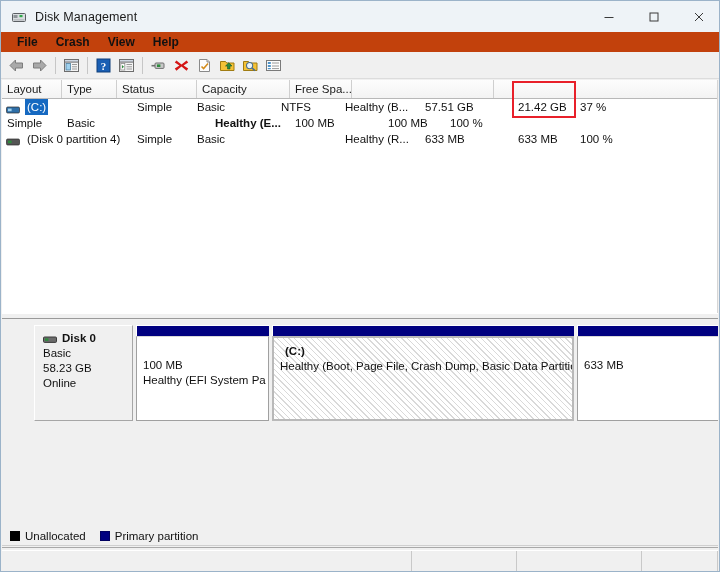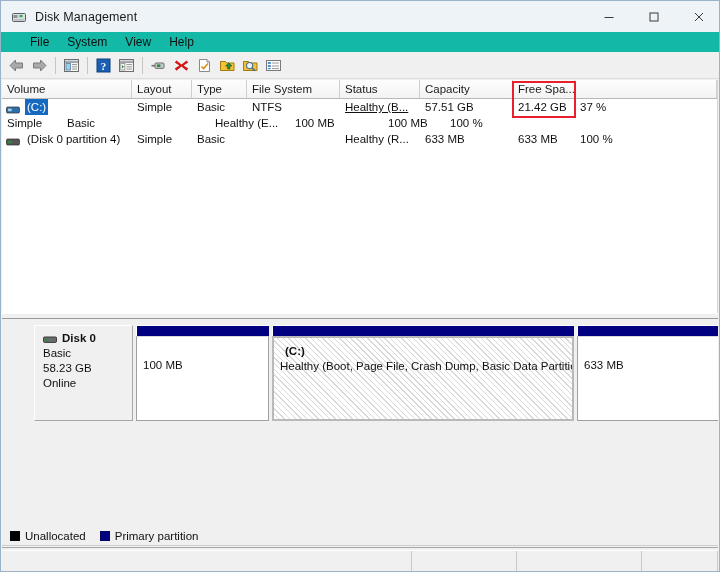--- a/index.html
+++ b/index.html
@@ -42,23 +42,23 @@
     width: 45px; height: 31px;
     display: flex; align-items: center; justify-content: center;
     color: #3a3a3a;
   }
   .win-btn svg { display:block; }
 
   
   .menubar {
     position: absolute; left: 0; top: 31px;
     width: 720px; height: 20px;
-    background: #14b8a6;
+    background: #c2410c;
     display: flex; align-items: center;
-    padding-left: 20px; box-sizing: border-box;
+    padding-left: 7px; box-sizing: border-box; font-weight: bold;
   }
   .menu-item {
     font-size: 12px; color: #111;
     padding: 1px 9px; line-height: 16px;
   }
 
   
   .toolbar {
     position: absolute; left: 0; top: 51px;
     width: 720px; height: 27px;
@@ -287,21 +287,21 @@
         <svg width="12" height="12" viewBox="0 0 12 12">
             <line x1="2" y1="2" x2="10" y2="10" stroke="#3a3a3a" stroke-width="1"></line>
             <line x1="10" y1="2" x2="2" y2="10" stroke="#3a3a3a" stroke-width="1"></line>
           </svg>
       </div>
     </div>
   </div>
 
   <div class="menubar">
     <div class="menu-item">File</div>
-    <div class="menu-item">System</div>
+    <div class="menu-item">Crash</div>
     <div class="menu-item">View</div>
     <div class="menu-item">Help</div>
   </div>
 
   <div class="toolbar">
     <div class="tb-btn">
       <svg width="17" height="15" viewBox="0 0 17 15">
         <path d="M7.5 2 L2 7.5 L7.5 13 L7.5 10 L14.5 10 L14.5 5 L7.5 5 Z" fill="#a9a9a9" stroke="#7d7d7d" stroke-width="1" stroke-linejoin="round"></path>
       </svg>
     </div>
@@ -380,53 +380,51 @@
         <rect x="2.8" y="10" width="3" height="1.2" fill="#4d93c9"></rect>
         <line x1="7" y1="5" x2="14" y2="5" stroke="#9a9a9a"></line>
         <line x1="7" y1="8" x2="14" y2="8" stroke="#9a9a9a"></line>
         <line x1="7" y1="10.6" x2="14" y2="10.6" stroke="#9a9a9a"></line>
       </svg>
     </div>
   </div>
 
   <div class="listview">
     <div class="lv-header" id="lvHeader">
-        <div class="lv-th" style="width: 130px;">Volume</div>
         <div class="lv-th" style="width: 60px;">Layout</div>
         <div class="lv-th" style="width: 55px;">Type</div>
-        <div class="lv-th" style="width: 93px;">File System</div>
         <div class="lv-th" style="width: 80px;">Status</div>
         <div class="lv-th" style="width: 93px;">Capacity</div>
         <div class="lv-th" style="width: 62px;">Free Spa...</div>
         <div class="lv-th" style="width: 86px; margin-top: 29px;">% Free</div>
         <div class="lv-th" style="width: 56px;"></div>
       </div>
     <div id="lvBody">
         <div class="lv-row selected">
           <div class="lv-td vol" style="width: 130px;">
             <span class="vol-ico"><svg width="14" height="9" viewBox="0 0 14 9">
                 <rect x="0.5" y="1" width="13" height="6" rx="1.2" fill="#2f6fa8" stroke="#2b2b2b" stroke-width="0.7"></rect>
                 <rect x="2" y="2.6" width="3.6" height="2.6" fill="#9fd1ee"></rect>
               </svg></span>
             <span class="vol-label">(C:)</span>
           </div>
           <div class="lv-td" style="width: 60px;">Simple</div>
           <div class="lv-td" style="width: 55px;">Basic</div>
-          <div class="lv-td" style="width: 93px;">NTFS</div>
-          <div class="lv-td" style="width: 80px; text-decoration: underline;">Healthy (B...</div>
+          <div class="lv-td" style="width: 93px; text-align: center;">NTFS</div>
+          <div class="lv-td" style="width: 80px;">Healthy (B...</div>
           <div class="lv-td" style="width: 93px;">57.51 GB</div>
           <div class="lv-td" style="width: 62px;">21.42 GB</div>
           <div class="lv-td" style="width: 86px;">37 %</div>
           <div class="lv-td" style="width: 56px;"></div>
         </div>
         <div class="lv-row">
           <div class="lv-td" style="width: 60px;">Simple</div>
           <div class="lv-td" style="width: 55px;">Basic</div>
           <div class="lv-td" style="width: 93px;"></div>
-          <div class="lv-td" style="width: 80px;">Healthy (E...</div>
+          <div class="lv-td" style="width: 80px; font-weight: bold;">Healthy (E...</div>
           <div class="lv-td" style="width: 93px;">100 MB</div>
           <div class="lv-td" style="width: 62px;">100 MB</div>
           <div class="lv-td" style="width: 86px;">100 %</div>
           <div class="lv-td" style="width: 56px;"></div>
         </div>
         <div class="lv-row">
           <div class="lv-td vol" style="width: 130px;">
             <span class="vol-ico"><svg width="14" height="9" viewBox="0 0 14 9">
                 <rect x="0.5" y="1" width="13" height="6" rx="1.2" fill="#555555" stroke="#2b2b2b" stroke-width="0.7"></rect>
                 <rect x="2" y="2.6" width="3.6" height="2.6" fill="#2e8b3d"></rect>
@@ -464,20 +462,21 @@
         <div class="disk-line">Basic</div>
         <div class="disk-line">58.23 GB</div>
         <div class="disk-line">Online</div>
       </div>
       <div class="parts" id="parts">
           <div class="part" style="width: 133px;">
             <div class="part-bar" style="background: rgb(0, 0, 128);"></div>
             <div class="part-body">
               <div style="height: 15px;"></div>
               <div class="part-line">100 MB</div>
+              <div class="part-line">Healthy (EFI System Pa</div>
             </div>
           </div>
           <div class="part" style="width: 302px;">
             <div class="part-bar" style="background: rgb(0, 0, 128);"></div>
             <div class="part-body hatched">
               <div class="part-line bold">(C:)</div>
               <div class="part-line">Healthy (Boot, Page File, Crash Dump, Basic Data Partition</div>
             </div>
           </div>
           <div class="part" style="width: 173px;">

